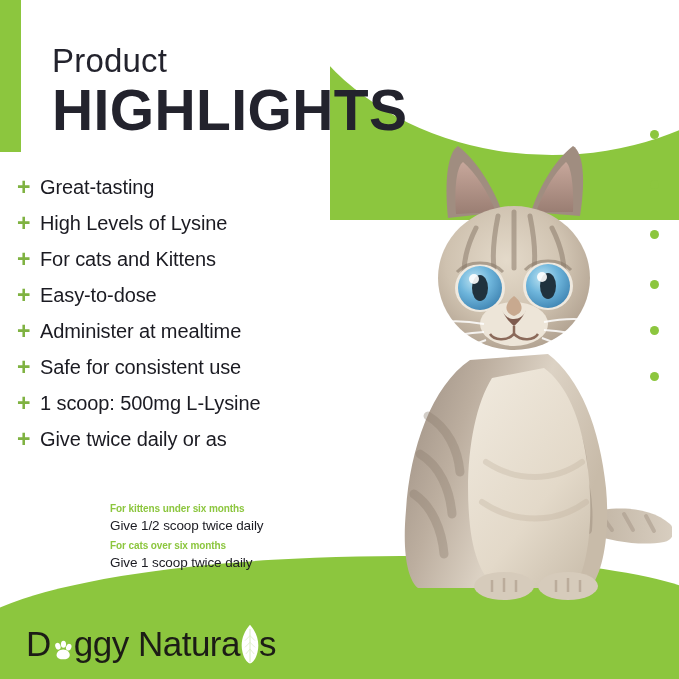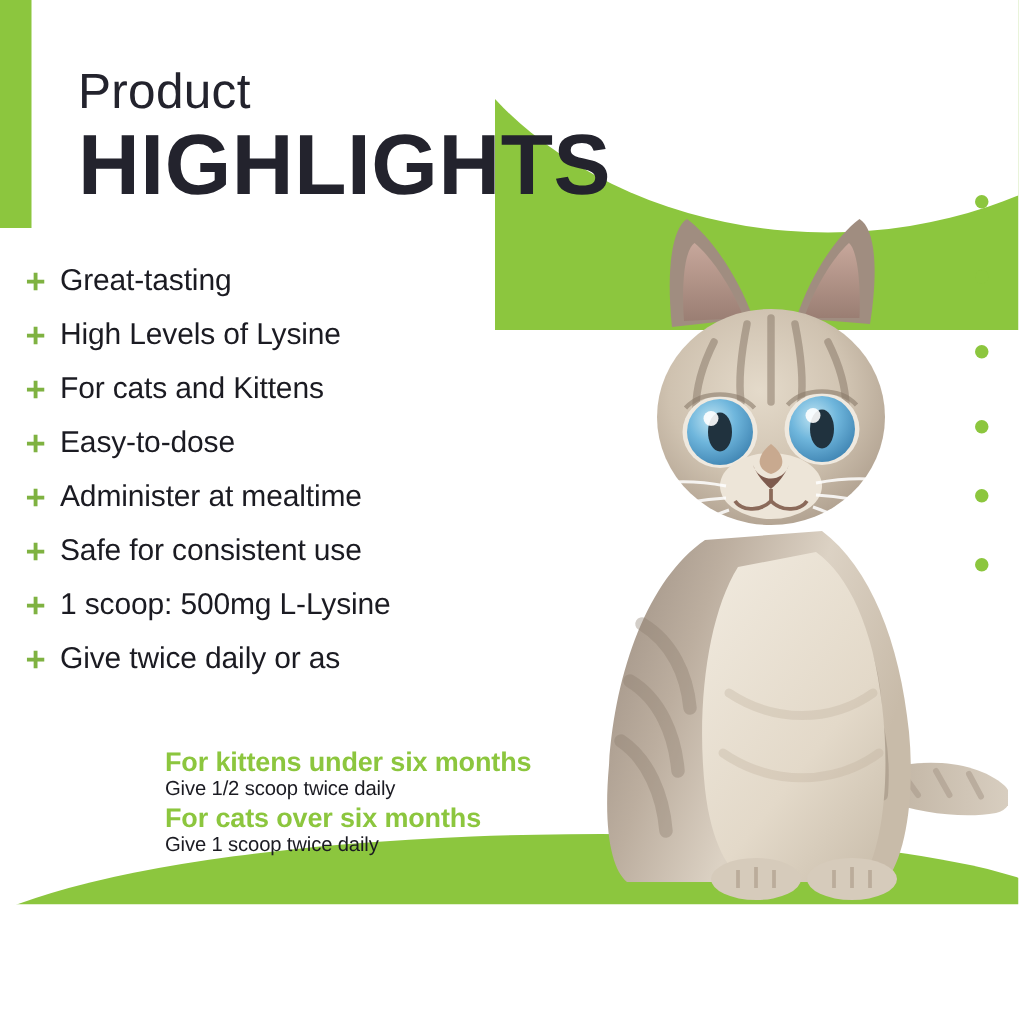--- a/index.html
+++ b/index.html
@@ -3,21 +3,21 @@
 <meta charset="utf-8">
 <style>
   html, body {
     margin: 0;
     padding: 0;
     background: #ffffff;
   }
   #poster {
     position: relative;
     width: 679px;
-    height: 603px;
+    height: 679px;
     overflow: hidden;
     background: #ffffff;
     font-family: "Liberation Sans", sans-serif;
     -webkit-font-smoothing: antialiased;
   }
 
   
   .left-bar {
     position: absolute;
     left: 0;
@@ -126,21 +126,21 @@
   }
 
   
   .dosing {
     position: absolute;
     left: 110px;
     top: 500px;
     z-index: 5;
   }
   .dose-title {
-    font-size: 18px;
+    font-size: 10px;
     font-weight: 700;
     color: #8CC63E;
     line-height: 17px;
     letter-spacing: -0.1px;
   }
   .dose-line {
     font-size: 13.5px;
     font-weight: 400;
     color: #1B1B22;
     line-height: 18px;

